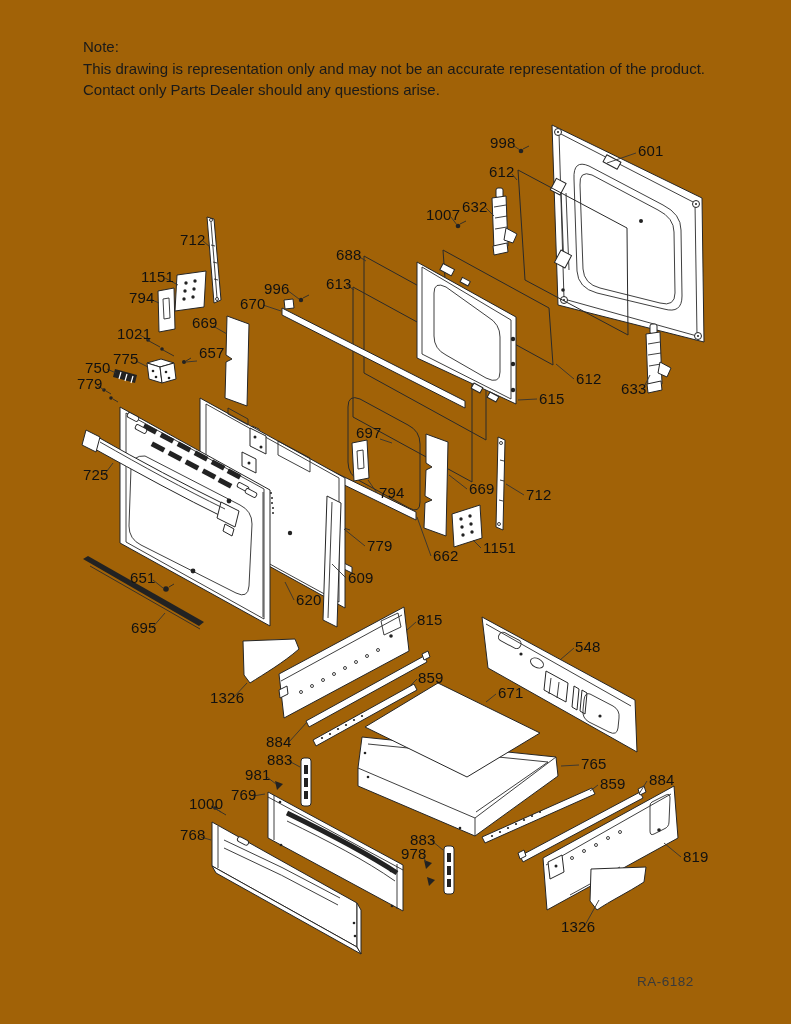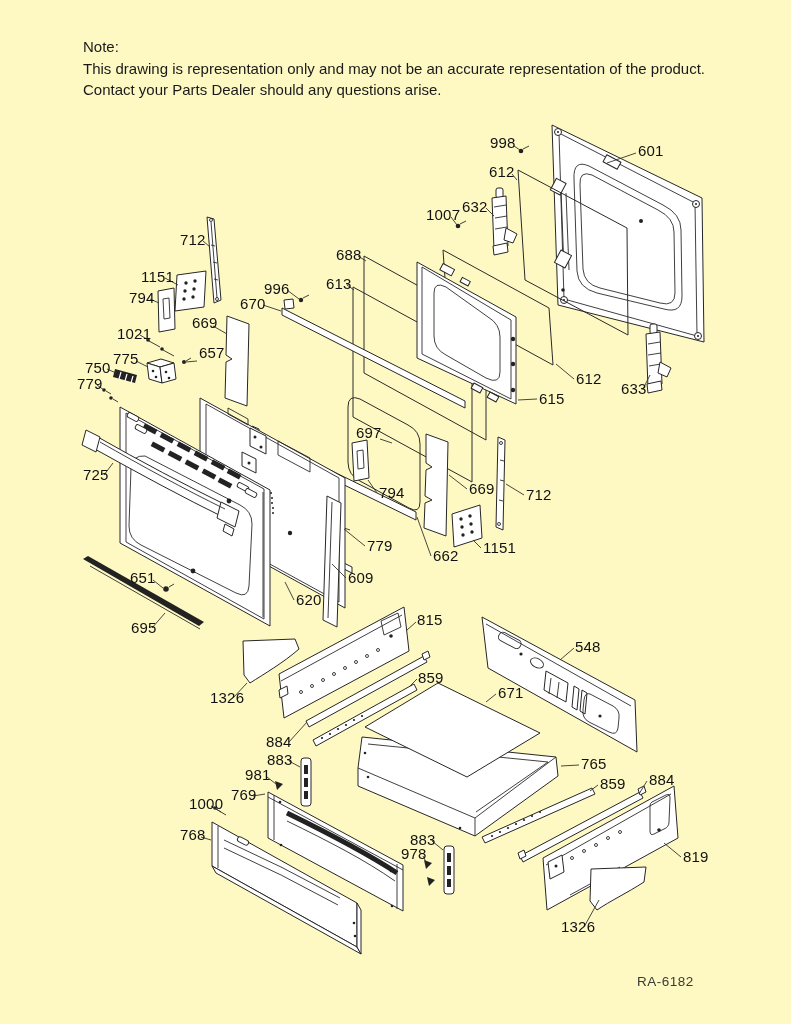--- a/index.html
+++ b/index.html
@@ -1,16 +1,16 @@
 <!DOCTYPE html>
 <html><head>
 <meta charset="utf-8">
 <style>
   html,body{margin:0;padding:0;background:#fff;}
-  .page{position:relative;width:791px;height:1024px;background:#fef9c3;overflow:hidden;
+  .page{position:relative;width:791px;height:1024px;background:#a16207;overflow:hidden;
         font-family:"Liberation Sans", sans-serif;}
   .note{position:absolute;left:83px;top:36px;color:#1a1a1a;font-size:15px;line-height:21.5px;width:660px;}
   .note .h{margin:0;}
   svg{position:absolute;left:0;top:0;}
   .p{fill:#ffffff;stroke:#262626;stroke-width:1;stroke-linejoin:round;}
   .g{fill:none;stroke:#2a2a2a;stroke-width:1;stroke-linejoin:round;}
   .ln{fill:none;stroke:#2a2a2a;stroke-width:0.9;stroke-linejoin:round;}
   .d{fill:#222;stroke:none;}
   .leader{stroke:#333;stroke-width:0.9;fill:none;}
   .callout{font-family:"Liberation Sans",sans-serif;font-size:15px;fill:#111;letter-spacing:.2px;}
@@ -18,21 +18,21 @@
   .wslot{fill:#fff;stroke:#262626;stroke-width:0.9;}
 </style>
 </head>
 <body>
 
 <div class="page">
 
   <div class="note">
     <div class="h">Note:</div>
     <div>This drawing is representation only and may not be an accurate representation of the product.</div>
-    <div>Contact your Parts Dealer should any questions arise.</div>
+    <div>Contact only Parts Dealer should any questions arise.</div>
   </div>
 
   <svg width="791" height="1024" viewBox="0 0 791 1024">
 
     <g>
 
       <g>
         <polygon class="p" points="552,125 702,198 704,342 558,305"></polygon>
         <polygon class="ln" points="559,133 695,203 697,336 564,299"></polygon>
         <path class="ln" d="M589,166 L663,205 Q681,214 681,230 L682,296 Q682,314 664,309 L597,293 Q578,288 577,271 L574,179 Q573,159 589,166 Z"></path>

